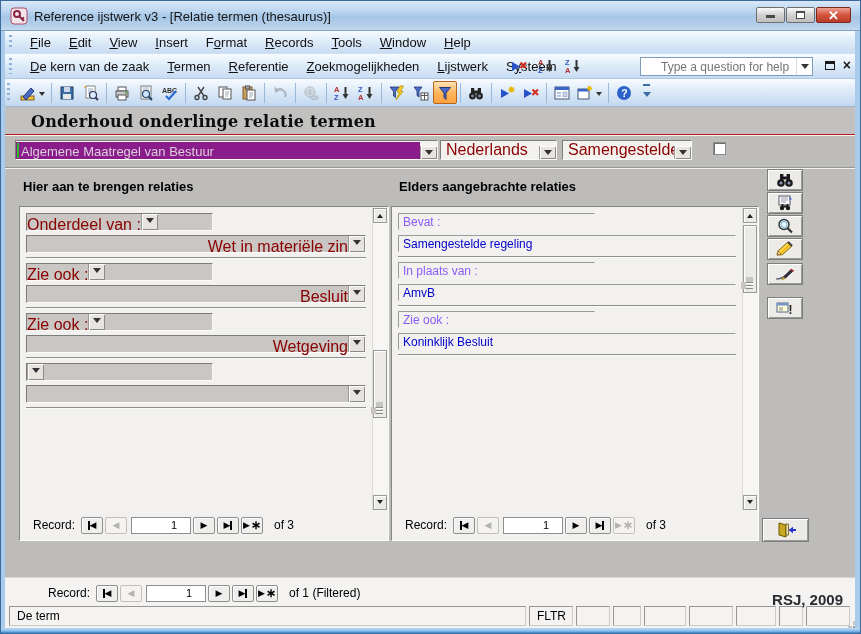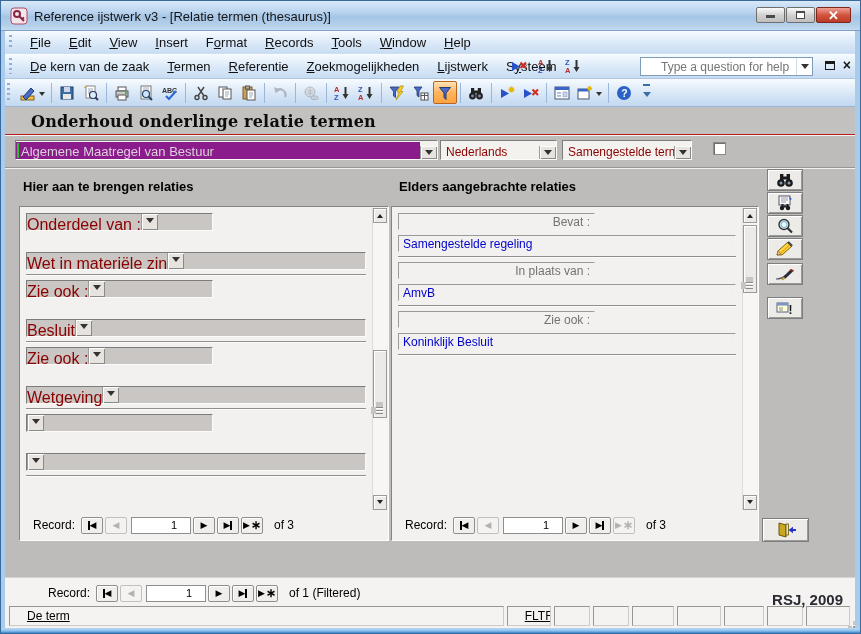--- a/index.html
+++ b/index.html
@@ -57,21 +57,21 @@
   .tb-more .bar{width:7px;height:2px;background:#3a6ea5;}
 
   
   .form-header{position:absolute;left:4px;right:5px;top:106px;height:28px;background:#c2c1bf;
     border-bottom:1px solid #b91c1c;box-shadow:0 1px 0 #f4f3f1;}
   .form-title{position:absolute;left:26px;top:5px;font-family:"DejaVu Serif",serif;font-weight:bold;
     font-size:16px;color:#0c0c0c;letter-spacing:.2px;}
 
   .combo{position:absolute;height:20px;display:flex;border:1px solid #7c7c7a;
     border-right-color:#fbfbf9;border-bottom-color:#fbfbf9;background:#f4f2ef;align-items:flex-end;}
-  .combo .field{flex:1;font-size:12px;padding:3px 2px 0 5px;white-space:nowrap;overflow:hidden;position:relative;}
+  .combo .field{flex:1;font-size:16px;padding:3px 2px 0 5px;white-space:nowrap;overflow:hidden;position:relative;}
   .field.selected{background:#8b1c8b;color:#ddd0dd;font-size:13px;padding-top:2px;}
   .field.selected::before{content:'';position:absolute;left:1px;top:1px;bottom:1px;width:2px;background:#28c028;}
   .field.red{color:#8b0000;}
   .ddbtn{width:17px;background:#e7e4e0;border-left:1px solid #9a9a98;
     box-shadow:inset 1px 1px 0 #fdfdfc, inset -1px -1px 0 #8a8a88;display:flex;justify-content:center;}
   .term-combo{left:14px;top:139px;width:423px;}
   .language-combo{left:439px;top:139px;width:117px;}
   .type-combo{left:561px;top:139px;width:130px;}
   .hdr-checkbox{position:absolute;left:712px;top:141px;width:13px;height:13px;background:#fff;
     border:1px solid #8a8a88;box-shadow:inset 1px 1px 0 #6e6e6c;}
@@ -82,25 +82,25 @@
   .pt-left{left:22px;} .pt-right{left:398px;}
 
   .panel{position:absolute;top:205px;height:335px;background:#f2f1ef;
     border:1px solid #858583;border-right-color:#fdfdfb;border-bottom-color:#fdfdfb;}
   .panel-left{left:18px;width:370px;} .panel-right{left:390px;width:368px;}
   .rows{position:absolute;left:6px;right:22px;top:2px;}
   .group{margin-top:4px;}
   .combo-inrow{position:relative;height:18px;display:flex;border:1px solid #7c7c7a;
     border-right-color:#fbfbf9;border-bottom-color:#fbfbf9;background:#c9c6c3;}
   .combo-inrow .field{padding-top:2px;}
-  .combo-sm{width:187px;} .combo-wd{width:100%;margin-top:21px;}
+  .combo-sm{width:187px;} .combo-wd{width:100%;margin-top:4px;justify-content:flex-end;}
   .divider{height:2px;margin-top:4px;border-top:1px solid #8f8f8d;border-bottom:1px solid #fbfbf9;}
   .fieldbox{height:17px;border:1px solid #9a9a98;border-right-color:#f4f3f1;border-bottom-color:#f4f3f1;
     font-size:12px;padding:1px 4px 0;white-space:nowrap;overflow:hidden;}
-  .fieldbox.lbl{width:197px;color:#737373;text-align:right;}
+  .fieldbox.lbl{width:197px;color:#8b5cf6;}
   .fieldbox.val{width:100%;margin-top:5px;color:#0000cc;}
 
   .vscroll{position:absolute;right:1px;top:1px;bottom:30px;width:15px;background:#f7f6f4;
     border-left:1px solid #dddcda;}
   .sbtn{position:absolute;left:0;width:14px;height:15px;background:#eceae6;border:1px solid #9a9a98;
     box-shadow:inset 1px 1px 0 #fff;display:flex;align-items:center;justify-content:center;}
   .sbtn.up{top:0;} .sbtn.down{bottom:0;}
   .tri-up-s{width:0;height:0;border:3px solid transparent;border-bottom:4px solid #222;margin-bottom:2px;}
   .tri-down-s{width:0;height:0;border:3px solid transparent;border-top:4px solid #222;margin-top:2px;}
   .thumb{position:absolute;left:0;width:14px;background:#eceae6;border:1px solid #9a9a98;
@@ -129,21 +129,21 @@
     border:1px solid #7e7e7c;box-shadow:inset 1px 1px 0 #fff, inset -1px -1px 0 #9a9a98;
     display:flex;align-items:center;justify-content:center;padding:0;}
 
   .bottom-band{position:absolute;left:4px;right:5px;top:576px;height:28px;background:#f4f3f1;
     border-top:1px solid #d5d4d2;}
   .main-nav{position:absolute;left:47px;top:581px;height:22px;display:flex;align-items:center;}
 
   .statusbar{position:absolute;left:4px;right:5px;bottom:5px;height:25px;background:#f4f3f1;
     display:flex;align-items:stretch;padding:3px 2px 2px 4px;}
   .seg{border:1px solid #cbcac8;border-top-color:#979694;border-left-color:#979694;
-    margin-right:3px;font-size:12px;padding:2px 17px 0;white-space:nowrap;overflow:hidden;text-decoration:underline;}
+    margin-right:3px;font-size:12px;padding:2px 7px 0;white-space:nowrap;overflow:hidden;}
   .seg-left{width:533px;}
   .seg-fltr{width:45px;text-align:center;}
   .grip{position:absolute;right:3px;bottom:3px;width:4px;height:4px;background:#9a9a98;
     box-shadow:-5px 0 0 #c6c5c3,0 -5px 0 #c6c5c3;}
   .signature{position:absolute;right:17px;top:590px;font-weight:bold;font-size:15px;color:#2a2a32;}
 
   .border-l{position:absolute;left:0;top:30px;bottom:0;width:4px;background:#abcbec;}
   .border-r{position:absolute;right:0;top:30px;bottom:0;width:5px;background:#abcbec;}
   .border-b{position:absolute;left:0;right:0;bottom:0;height:5px;
     background:linear-gradient(180deg,#bad9f4 0%,#9cc6ec 45%,#5fa5e2 80%,#2f7cc6 100%);}

